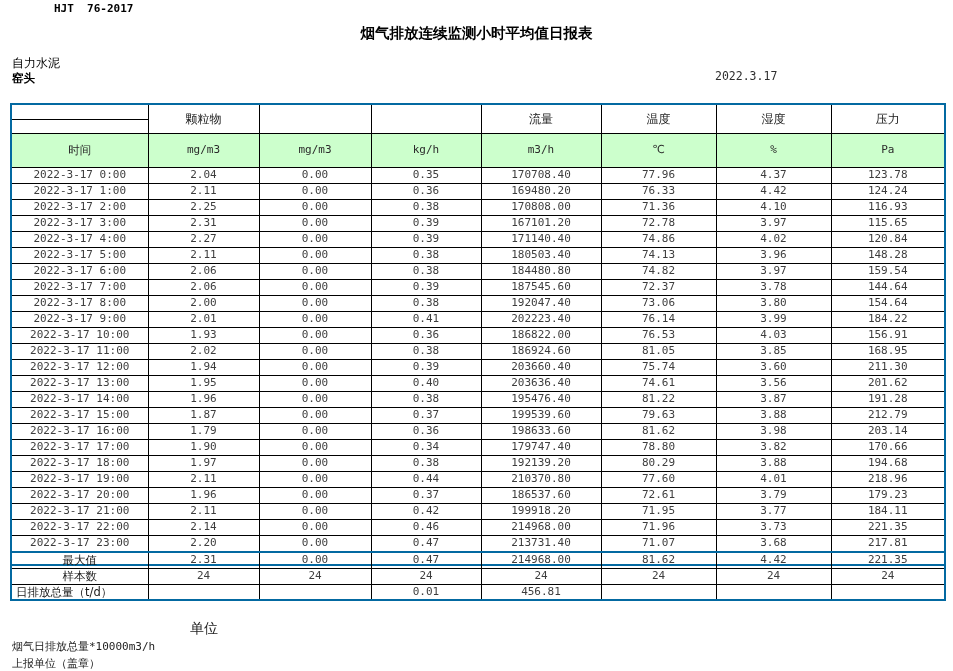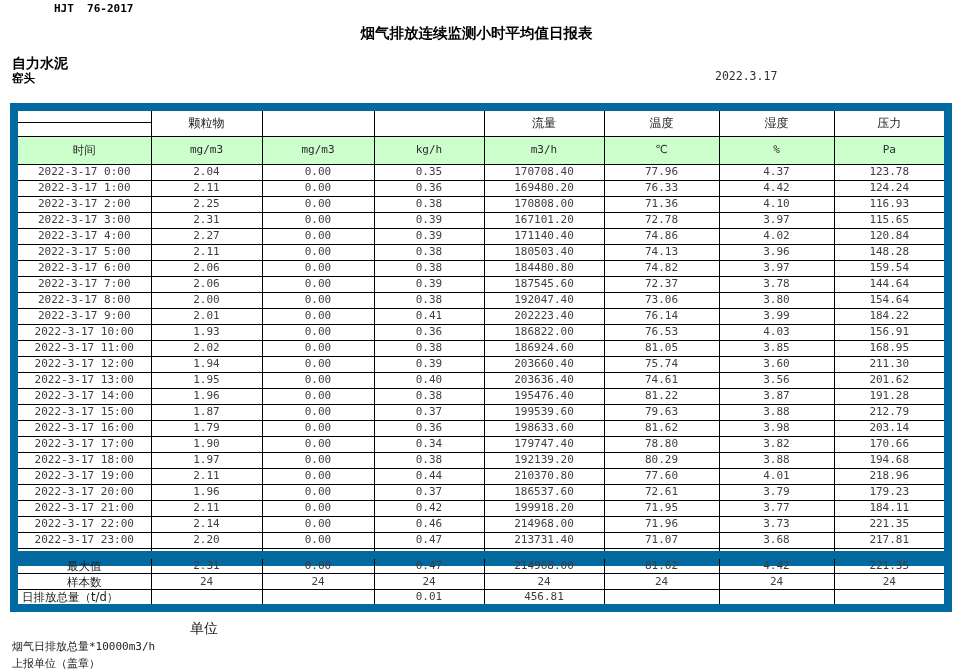--- a/index.html
+++ b/index.html
@@ -28,40 +28,40 @@
     top: 24px; left: 0;
     width: 100%;
     text-align: center;
     font-weight: bold;
     font-size: 14.5px;
     color: #000;
   }
   .company {
     position: absolute;
     top: 55px; left: 12px;
-    font-weight: bold;
-    font-size: 14px;
+    font-weight: normal;
+    font-size: 12px;
   }
   .station {
     position: absolute;
     top: 71px; left: 12px;
     font-weight: bold;
     font-size: 11.5px;
   }
   .report-date {
     position: absolute;
     top: 69px; left: 715px;
     font-family: "DejaVu Sans Mono", monospace;
     font-size: 11.5px;
     color: #2e2e2e;
   }
   table {
     border-collapse: collapse;
     table-layout: fixed;
-    border: 8px solid #0369a1;
+    border: 2px solid #0369a1;
   }
   .main-table { position: absolute; top: 103px; left: 10px; }
   .summary-table { position: absolute; top: 551px; left: 10px; }
   td {
     border: 1px solid #000;
     font-size: 11px;
     font-family: "DejaVu Sans Mono", "DejaVu Sans", monospace;
     text-align: center;
     vertical-align: middle;
     height: 16px;
@@ -73,21 +73,21 @@
   }
   .hg td { height: 15px; }
   .hg2 td { height: 14px; }
   td.group-cell {
     font-family: "DejaVu Sans", sans-serif;
     font-size: 12px;
     color: #1a1a1a;
   }
   tr.units td {
     background: #ccffcc;
-    height: 28px;
+    height: 34px;
     color: #2b2b2b;
   }
   tr.spacer td { height: 14px; }
   td.time-cell { color: #3d3d3d; }
   td.label-cell {
     font-family: "DejaVu Sans", sans-serif;
     font-size: 11.5px;
     color: #1a1a1a;
   }
   td.label-left { text-align: left; padding-left: 4px; }

